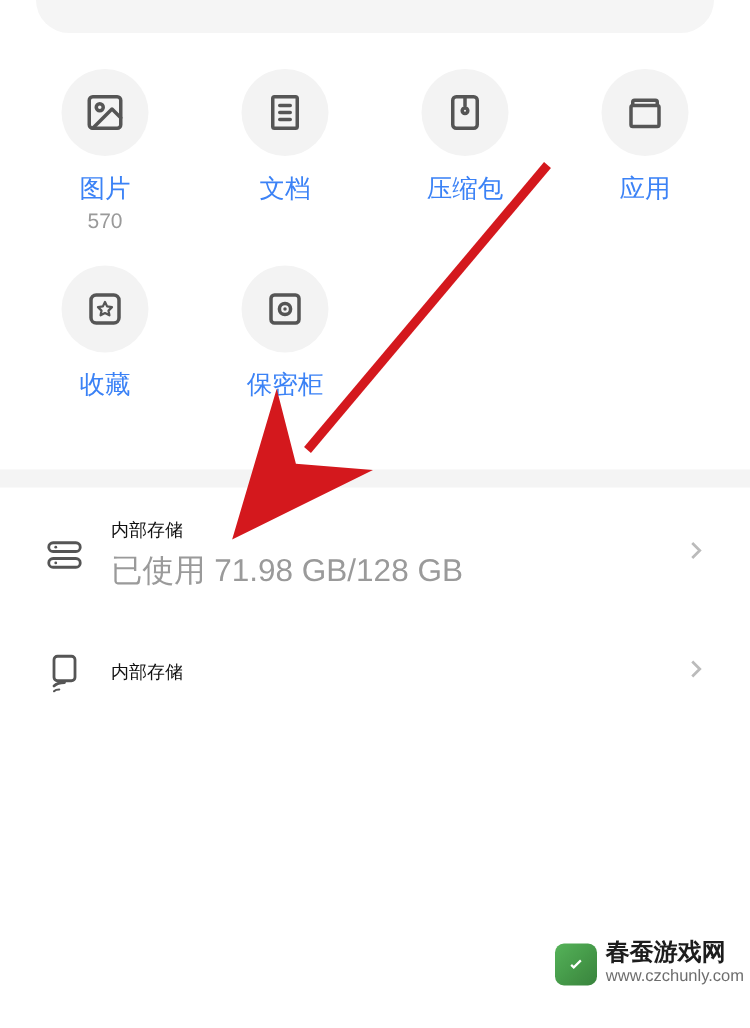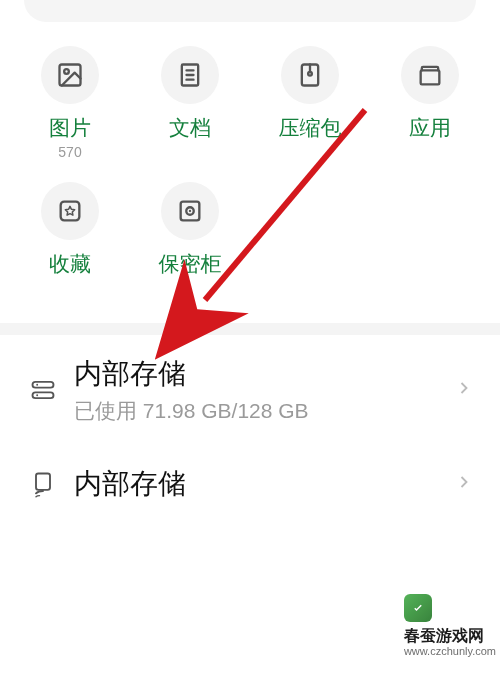--- a/index.html
+++ b/index.html
@@ -21,53 +21,52 @@
   }
   .cat { display: flex; flex-direction: column; align-items: center; }
   .icon-circle {
     width: 58px; height: 58px;
     border-radius: 50%;
     background: #f3f3f3;
     display: flex; align-items: center; justify-content: center;
     color: #555;
   }
   .icon-circle svg { width: 28px; height: 28px; stroke: #555; fill: none; stroke-width: 2; stroke-linecap: round; stroke-linejoin: round; }
-  .cat-label { margin-top: 10px; font-size: 21px; color: #15803d; }
+  .cat-label { margin-top: 10px; font-size: 17px; color: #3b82f6; }
   .cat-count { margin-top: 2px; font-size: 14px; color: #9a9a9a; min-height: 15px; }
 
   .divider { height: 12px; background: #f4f4f4; }
 
   .list { padding: 0 8px; }
   .row {
     display: flex; align-items: center;
     padding: 20px 18px;
     position: relative;
   }
   .row + .row { }
   .row-icon { width: 34px; margin-right: 14px; display: flex; align-items: center; justify-content: center; }
   .row-icon svg { width: 28px; height: 28px; stroke: #555; fill: none; stroke-width: 1.6; stroke-linecap: round; stroke-linejoin: round; }
   .row-body { flex: 1; }
-  .row-title { font-size: 28px; color: #111; }
+  .row-title { font-size: 12px; color: #111; }
   .row-sub { margin-top: 4px; font-size: 21px; color: #9a9a9a; }
   .chevron svg { width: 20px; height: 20px; stroke: #bbb; fill: none; stroke-width: 2.2; }
 
   .arrow-overlay {
     position: absolute;
     left: 165px; top: 110px;
     pointer-events: none;
   }
   .arrow-overlay svg { overflow: visible; }
 
   .watermark {
     position: absolute;
     right: 4px; bottom: 28px;
-    display: flex; align-items: flex-start;
+    display: flex; align-items: flex-end;
     gap: 6px;
     opacity: 0.95;
-    flex-direction: column;
   }
   .wm-icon {
     width: 28px; height: 28px; border-radius: 6px;
     background: linear-gradient(135deg,#4caf50,#2e7d32);
     display: flex; align-items: center; justify-content: center;
   }
   .wm-icon svg { width: 18px; height: 18px; fill: #fff; }
   .wm-text { display: flex; flex-direction: column; line-height: 1; }
   .wm-name { font-size: 16px; font-weight: 600; color: #111; }
   .wm-url  { font-size: 11px; color: #666; margin-top: 2px; }

